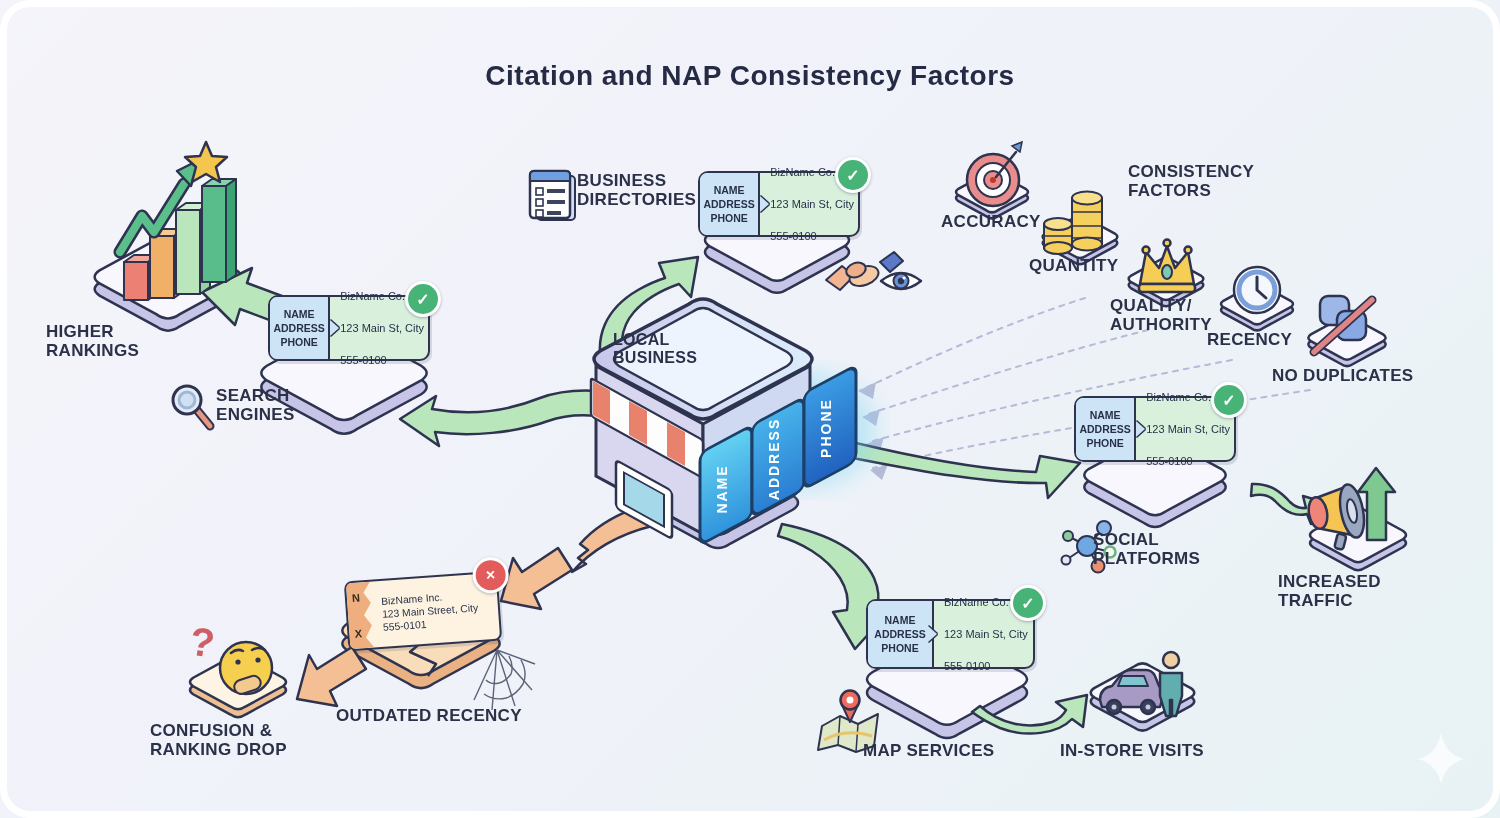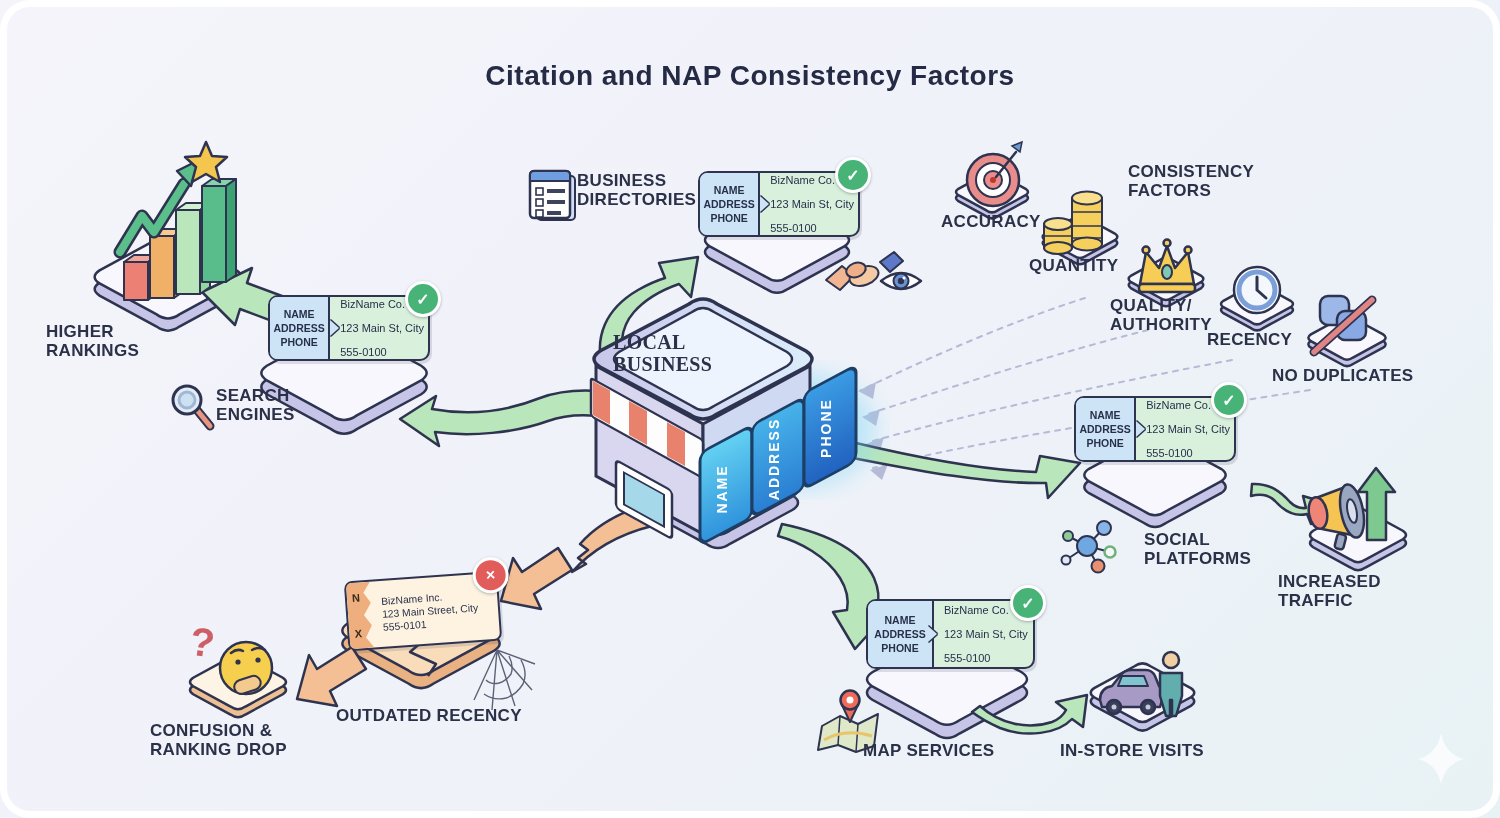--- a/index.html
+++ b/index.html
@@ -6,29 +6,29 @@
     font-family:"Liberation Sans",sans-serif;}
   .stage{position:absolute;inset:0;width:1500px;height:818px;
     background:linear-gradient(135deg,#f5f4fb 0%,#f0f2f9 48%,#e8f2f5 100%);}
   .frame{position:absolute;inset:0;border:7px solid #ffffff;border-radius:30px;pointer-events:none;z-index:60;}
   .art{position:absolute;left:0;top:0;z-index:1;}
   .lbl{position:absolute;z-index:10;font-weight:800;font-size:17px;line-height:1.14;color:#2b3148;
     text-align:left;white-space:pre-line;letter-spacing:.3px;}
   .lbl.left{text-align:left;}
   .title{position:absolute;left:0;top:60px;width:1500px;z-index:10;text-align:center;
     font-weight:800;font-size:28px;letter-spacing:.5px;color:#252b45;}
-  .sign{font-size:20px;line-height:1.12;font-family:Liberation Serif, serif;}
+  .sign{font-size:16px;line-height:1.12;}
   
   .nap-card{position:absolute;z-index:20;display:flex;width:158px;height:62px;
     border:2.5px solid #2e3350;border-radius:10px;background:#d9f0dc;
     box-shadow:2px 3px 0 rgba(46,51,80,.15);}
   .nap-left{width:60px;background:#cde3f6;border-right:2.5px solid #2e3350;border-radius:7px 0 0 7px;
     display:flex;flex-direction:column;justify-content:center;gap:2px;padding:4px 2px;}
   .nap-field{font-weight:800;font-size:10.5px;color:#27304a;text-align:center;}
-  .nap-right{flex:1;display:flex;flex-direction:column;justify-content:center;gap:12px;padding:4px 4px 4px 10px;}
+  .nap-right{flex:1;display:flex;flex-direction:column;justify-content:center;gap:20px;padding:4px 4px 4px 10px;}
   .nap-value{font-weight:500;font-size:11px;color:#27304a;white-space:nowrap;}
   .nap-chev{position:absolute;left:60px;top:50%;transform:translateY(-50%);width:0;height:0;z-index:2;
     border-top:8px solid transparent;border-bottom:8px solid transparent;border-left:9px solid #cde3f6;
     filter:drop-shadow(1.5px 0 0 #2e3350) drop-shadow(0 1px 0 #2e3350) drop-shadow(0 -1px 0 #2e3350);}
   .badge{position:absolute;top:-16px;right:-13px;width:30px;height:30px;border-radius:50%;
     background:#47b377;border:3px solid #ffffff;color:#fff;display:flex;align-items:center;
     justify-content:center;font-weight:800;font-size:16px;box-shadow:0 1px 3px rgba(40,45,70,.35);}
   .badge.x{background:#e25c5c;}
   
   .bad-card{position:absolute;z-index:20;display:flex;width:150px;height:66px;
@@ -328,21 +328,21 @@
 <div class="lbl left" style="left:577px;top:171px;width:125px">BUSINESS
 DIRECTORIES</div>
 <div class="lbl" style="left:1128px;top:162px;width:150px">CONSISTENCY
 FACTORS</div>
 <div class="lbl" style="left:941px;top:212px;width:100px">ACCURACY</div>
 <div class="lbl" style="left:1029px;top:256px;width:102px">QUANTITY</div>
 <div class="lbl" style="left:1110px;top:296px;width:115px">QUALITY/
 AUTHORITY</div>
 <div class="lbl" style="left:1207px;top:330px;width:102px">RECENCY</div>
 <div class="lbl" style="left:1272px;top:366px;width:146px">NO DUPLICATES</div>
-<div class="lbl" style="left:1144px;top:530px;width:155px">SOCIAL
+<div class="lbl" style="left:1093px;top:530px;width:155px">SOCIAL
 PLATFORMS</div>
 <div class="lbl" style="left:1278px;top:572px;width:146px">INCREASED
 TRAFFIC</div>
 <div class="lbl" style="left:863px;top:741px;width:160px">MAP SERVICES</div>
 <div class="lbl" style="left:1060px;top:741px;width:168px">IN-STORE VISITS</div>
 <div class="lbl" style="left:336px;top:706px;width:188px">OUTDATED RECENCY</div>
 <div class="lbl" style="left:150px;top:721px;width:172px">CONFUSION &amp;
 RANKING DROP</div>
 <div class="lbl sign" style="left:613px;top:331px;width:180px">LOCAL
 BUSINESS</div>

